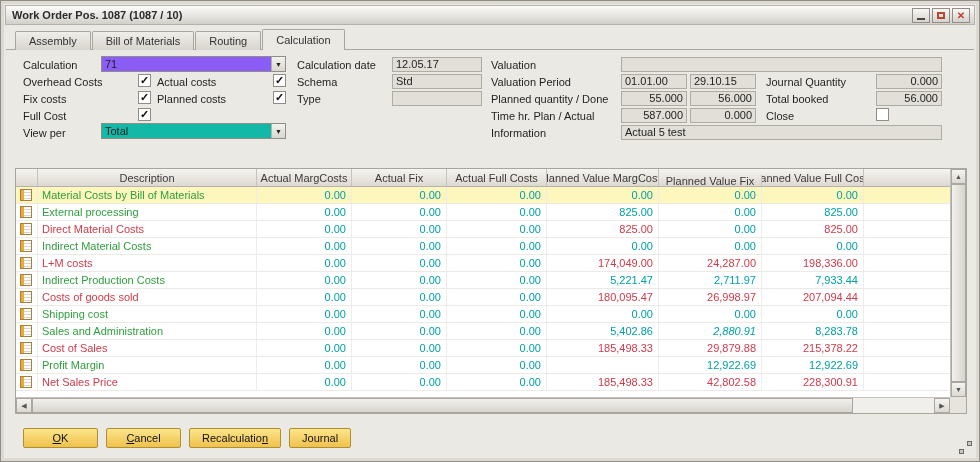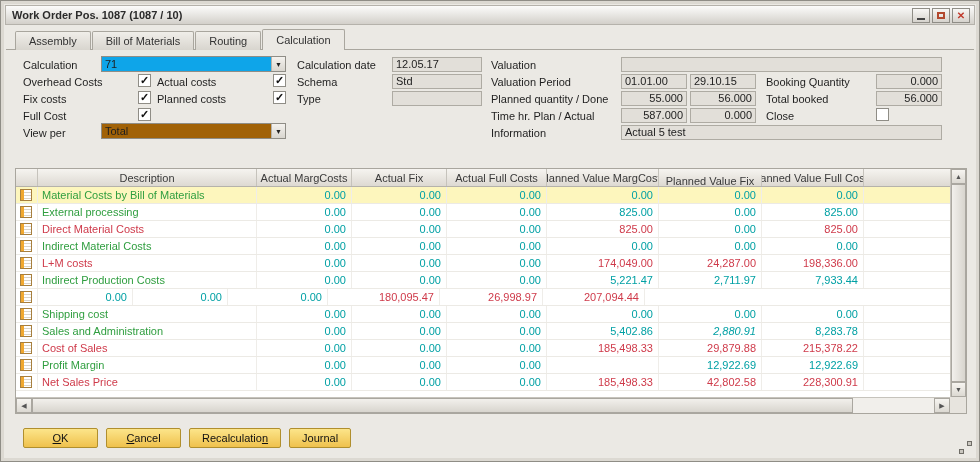--- a/index.html
+++ b/index.html
@@ -41,24 +41,24 @@
   .tabline{position:absolute;left:5px;right:5px;top:48px;height:1px;background:#a9a69e;z-index:1;}
   
   .lbl{position:absolute;line-height:14px;white-space:nowrap;}
   .fld{
     position:absolute;height:15px;line-height:13px;
     background:#e2dfd9;border:1px solid #aeaba3;
     padding:0 3px;white-space:nowrap;overflow:hidden;color:#222;
   }
   .fld.num{text-align:right;}
   .combo{
-    position:absolute;height:16px;background:#a16207;border:1px solid #8f8d86;
+    position:absolute;height:16px;background:#14b8a6;border:1px solid #8f8d86;
     display:flex;align-items:stretch;
   }
-  .combo.yellow{background:#0ea5e9;}
+  .combo.yellow{background:#8b5cf6;}
   .combo .cval{flex:1;padding:1px 3px;line-height:13px;overflow:hidden;white-space:nowrap;}
   .combo .arrow{
     width:14px;display:flex;align-items:center;justify-content:center;
     font-size:7px;color:#222;border-left:1px solid #b5b2ab;
     background:linear-gradient(#f4f2ee,#d9d6cf);
   }
   .cb{
     position:absolute;width:13px;height:13px;background:#fff;border:1px solid #8f8d86;
     font-size:11px;line-height:11px;text-align:center;color:#111;font-weight:bold;cursor:default;
   }
@@ -166,21 +166,21 @@
 
     <span class="lbl" style="left:22px;top:74px">Overhead Costs</span>
     <span class="cb" style="left:137px;top:73px">✓</span>
     <span class="lbl" style="left:156px;top:74px">Actual costs</span>
     <span class="cb" style="left:272px;top:73px">✓</span>
     <span class="lbl" style="left:296px;top:74px">Schema</span>
     <div class="fld" style="left:391px;top:73px;width:90px">Std</div>
     <span class="lbl" style="left:490px;top:74px">Valuation Period</span>
     <div class="fld" style="left:620px;top:73px;width:66px">01.01.00</div>
     <div class="fld" style="left:689px;top:73px;width:66px">29.10.15</div>
-    <span class="lbl" style="left:765px;top:74px">Booking Quantity</span>
+    <span class="lbl" style="left:765px;top:74px">Journal Quantity</span>
     <div class="fld num" style="left:875px;top:73px;width:66px">0.000</div>
 
     <span class="lbl" style="left:22px;top:91px">Fix costs</span>
     <span class="cb" style="left:137px;top:90px">✓</span>
     <span class="lbl" style="left:156px;top:91px">Planned costs</span>
     <span class="cb" style="left:272px;top:90px">✓</span>
     <span class="lbl" style="left:296px;top:91px">Type</span>
     <div class="fld" style="left:391px;top:90px;width:90px"></div>
     <span class="lbl" style="left:490px;top:91px">Planned quantity / Done</span>
     <div class="fld num" style="left:620px;top:90px;width:66px">55.000</div>
@@ -301,20 +301,21 @@
           <div class="cell num" style="width: 95px;">0.00</div>
           <div class="cell num" style="width: 100px;">0.00</div>
           <div class="cell num" style="width: 112px;">5,221.47</div>
           <div class="cell num" style="width: 103px;">2,711.97</div>
           <div class="cell num" style="width: 102px;">7,933.44</div>
         </div>
         <div class="trow red">
           <div class="cell" style="width: 22px;">
             <span class="rowicon"></span>
           </div>
+          <div class="cell desc" style="width: 219px;">Costs of goods sold</div>
           <div class="cell num" style="width: 95px;">0.00</div>
           <div class="cell num" style="width: 95px;">0.00</div>
           <div class="cell num" style="width: 100px;">0.00</div>
           <div class="cell num redval" style="width: 112px;">180,095.47</div>
           <div class="cell num redval" style="width: 103px;">26,998.97</div>
           <div class="cell num redval" style="width: 102px;">207,094.44</div>
         </div>
         <div class="trow green">
           <div class="cell" style="width: 22px;">
             <span class="rowicon"></span>

